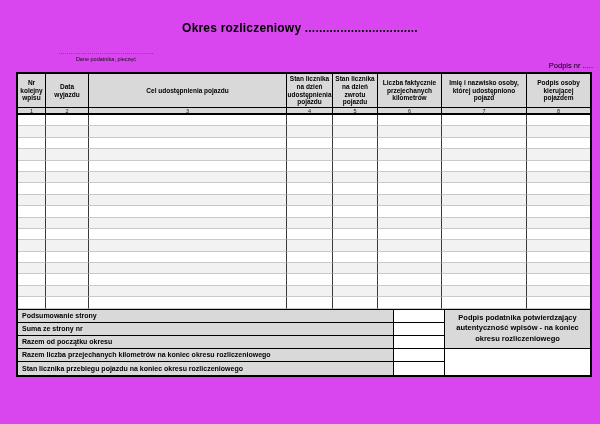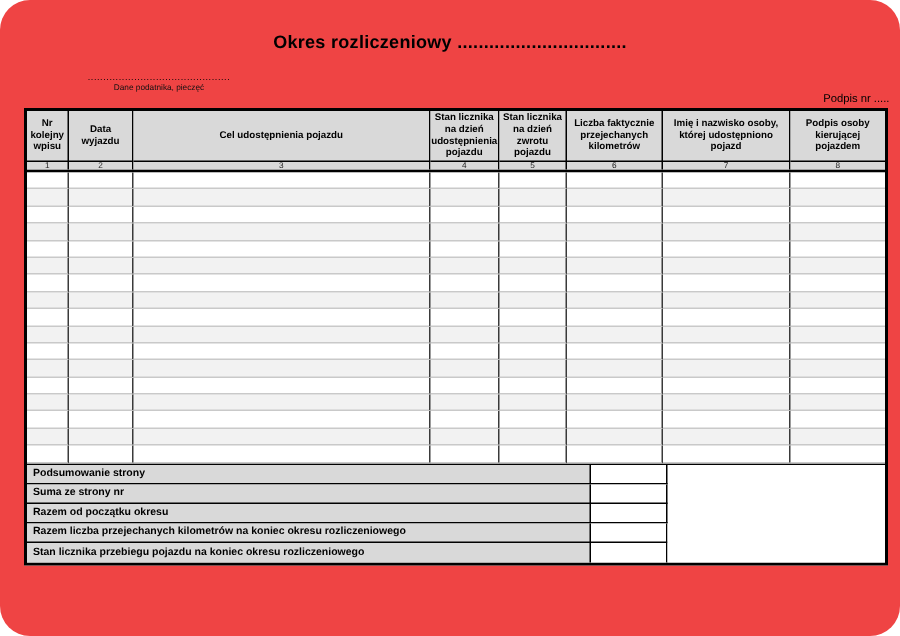--- a/index.html
+++ b/index.html
@@ -1,19 +1,19 @@
 <!DOCTYPE html>
 <html><head>
 <meta charset="utf-8">
 <style>
   * { margin:0; padding:0; box-sizing:border-box; }
   html,body { background:#ffffff; }
   .page {
-    position:relative; width:600px; height:424px; background:#ef4444;
-    font-family:"Liberation Sans", sans-serif; color:#000; overflow:hidden;border-radius:20px;
+    position:relative; width:600px; height:424px; background:#d946ef;
+    font-family:"Liberation Sans", sans-serif; color:#000; overflow:hidden;
   }
   .title {
     position:absolute; top:21px; left:0; width:100%;
     text-align:center; font-weight:bold; font-size:12px; letter-spacing:0.2px;
   }
   .stamp { position:absolute; left:56px; top:49px; width:100px; text-align:center; }
   .stamp-dots { font-size:6px; line-height:7px; letter-spacing:0.4px; white-space:nowrap; overflow:hidden; }
   .stamp-caption { font-size:5.5px; line-height:7px; color:#111; }
   .page-num { position:absolute; right:7px; top:61px; font-size:7.5px; }
 
@@ -274,17 +274,18 @@
       <div class="slabel" style="grid-row:1">Podsumowanie strony</div>
       <div class="svalue" style="grid-row:1"></div>
       <div class="slabel" style="grid-row:2">Suma ze strony nr</div>
       <div class="svalue" style="grid-row:2"></div>
       <div class="slabel" style="grid-row:3">Razem od początku okresu</div>
       <div class="svalue" style="grid-row:3"></div>
       <div class="slabel" style="grid-row:4">Razem liczba przejechanych kilometrów na koniec okresu rozliczeniowego</div>
       <div class="svalue" style="grid-row:4"></div>
       <div class="slabel last" style="grid-row:5">Stan licznika przebiegu pojazdu na koniec okresu rozliczeniowego</div>
       <div class="svalue last" style="grid-row:5"></div>
+      <div class="signature">Podpis podatnika potwierdzający autentyczność wpisów - na koniec okresu rozliczeniowego</div>
       <div class="sig-below"></div>
     </div>
 
   </div>
 </div>
 
 </body></html>

